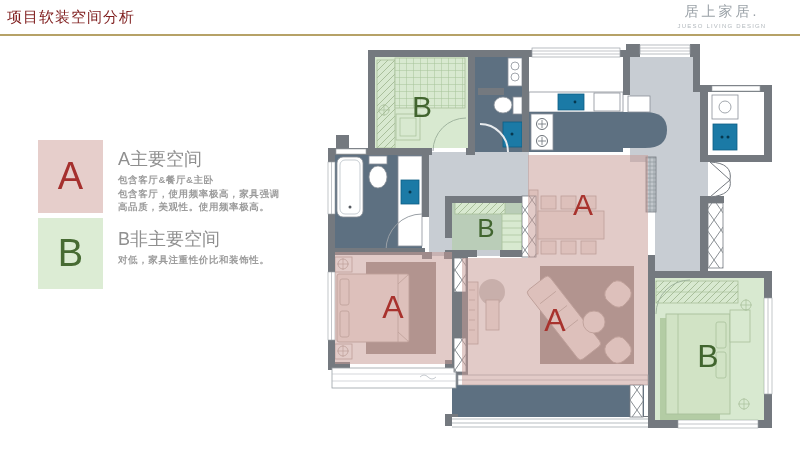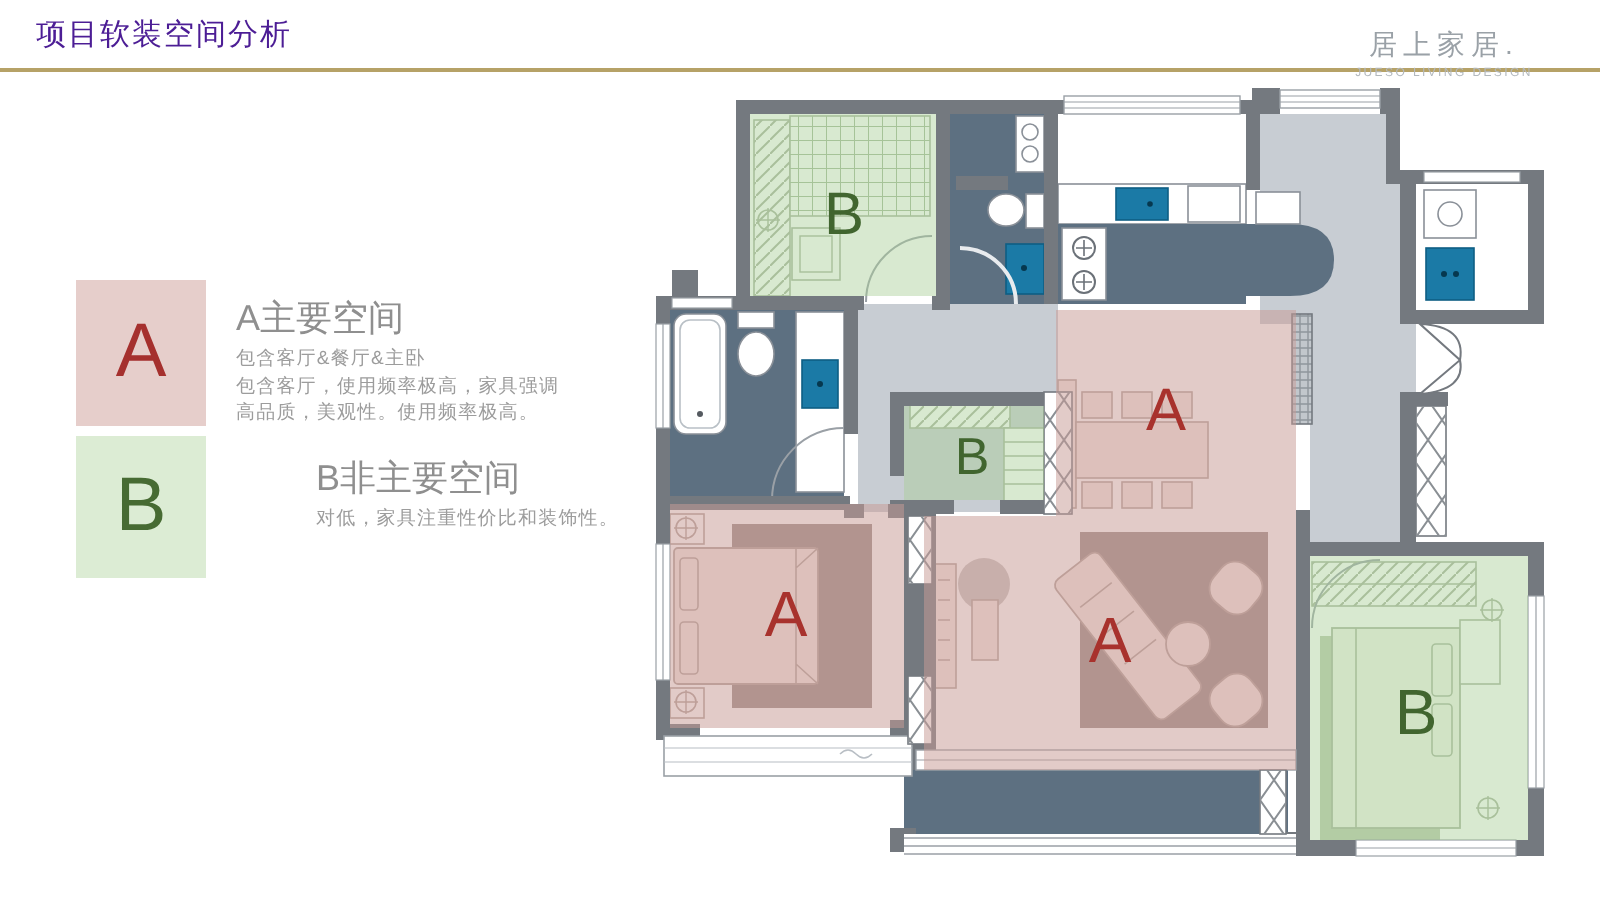--- a/index.html
+++ b/index.html
@@ -1,34 +1,34 @@
 <!DOCTYPE html>
 <html><head>
 <meta charset="utf-8">
 <style>
   html,body{margin:0;padding:0;background:#fff;}
   .slide{position:relative;width:800px;height:450px;background:#fff;overflow:hidden;
          font-family:"Liberation Sans","DejaVu Sans",sans-serif;}
   
-  .page-title{position:absolute;left:18px;top:8px;font-size:15px;letter-spacing:1px;color:#4c1d95;}
+  .page-title{position:absolute;left:7px;top:8px;font-size:15px;letter-spacing:1px;color:#7f1d1d;}
   .gold-line{position:absolute;left:0;top:34px;width:800px;height:2px;background:#b6a267;}
-  .brand{position:absolute;right:18px;top:14px;width:120px;text-align:center;}
+  .brand{position:absolute;right:18px;top:3px;width:120px;text-align:center;}
   .brand-name{font-size:14px;letter-spacing:3px;color:#9aa1a7;}
   .brand-sub{font-size:6px;letter-spacing:1.2px;color:#b3b9be;margin-top:2px;}
   
   .legend-box{position:absolute;left:38px;width:65px;display:flex;align-items:center;justify-content:center;}
   .legend-box-a{top:140px;height:73px;background:#e6cecb;}
   .legend-box-b{top:218px;height:71px;background:#dcecd4;}
   .legend-box-a span{font-size:38px;color:#a5302e;}
   .legend-box-b span{font-size:38px;color:#476b33;}
   .legend-text{position:absolute;left:118px;width:185px;}
   .legend-text-a{top:147px;}
-  .legend-text-b{top:227px;margin-left:40px;}
+  .legend-text-b{top:227px;}
   .legend-title{font-size:18px;color:#8f8f8f;margin-bottom:2px;}
-  .legend-line{font-size:9.5px;line-height:13.5px;color:#9c9c9c;letter-spacing:0.6px;}
+  .legend-line{font-size:9.5px;line-height:13.5px;color:#9c9c9c;letter-spacing:0.6px;font-weight:bold;}
   svg text{font-family:"Liberation Sans","DejaVu Sans",sans-serif;}
 </style>
 </head>
 <body>
 
 <div class="slide">
 
   <div class="page-title">项目软装空间分析</div>
   <div class="gold-line"></div>
   <div class="brand">

